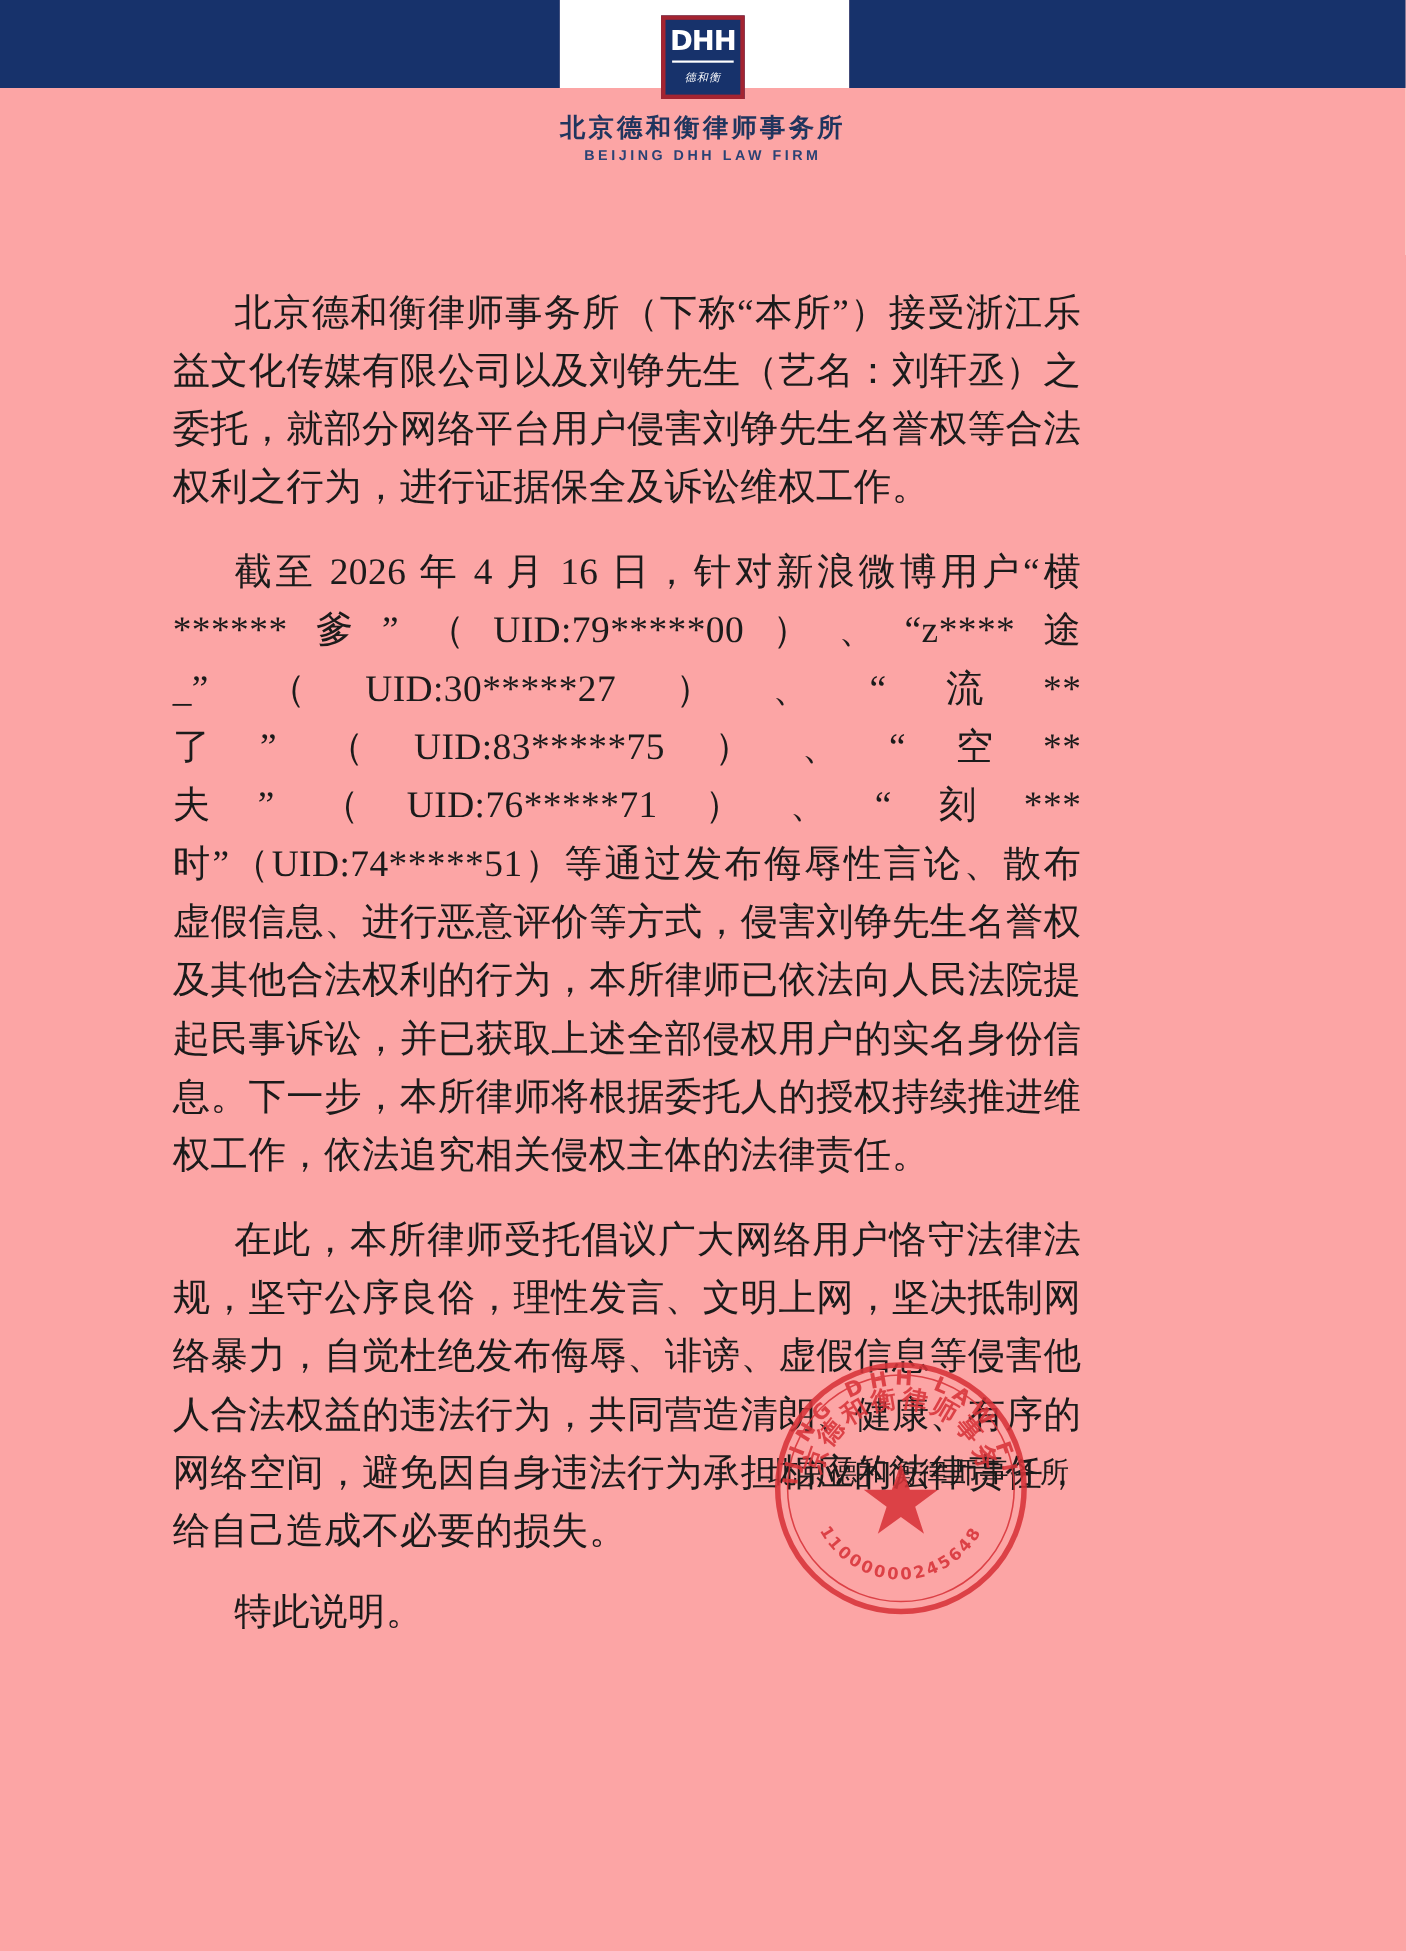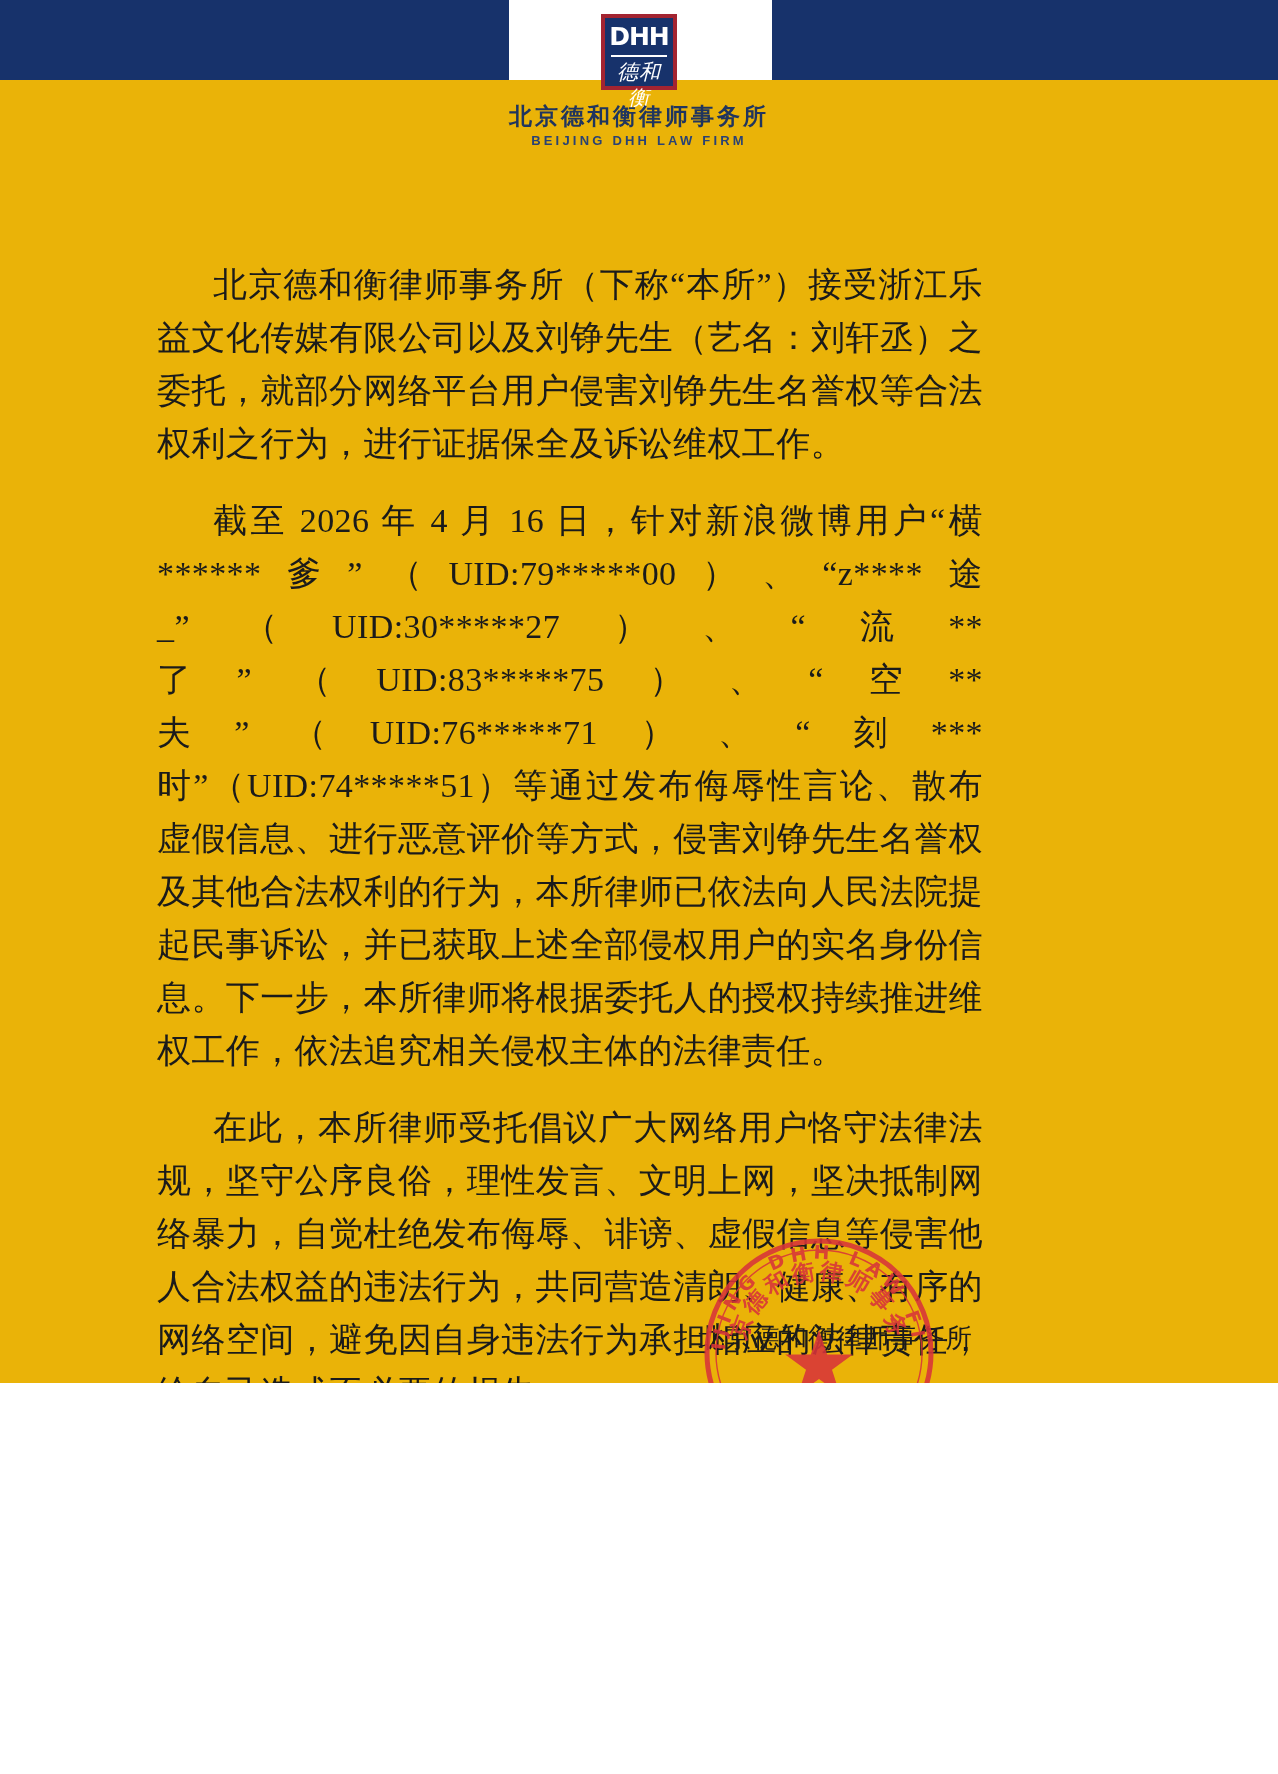--- a/index.html
+++ b/index.html
@@ -6,22 +6,22 @@
     margin: 0;
     padding: 0;
     background: #ffffff;
   }
   body {
     font-family: "Liberation Serif", "DejaVu Serif", serif;
   }
   .page {
     position: relative;
     width: 1278px;
-    height: 1383px;
-    background: #eab308;
+    height: 1774px;
+    background: #fca5a5;
     overflow: hidden;
   }
 
   
   .header-band {
     position: absolute;
     top: 0; left: 0;
     width: 1278px;
     height: 80px;
   }
@@ -72,21 +72,21 @@
   .logo-rule {
     height: 2px;
     background: #ffffff;
     margin: 1px 4px 2px 4px;
   }
   .logo-cn {
     height: 26px;
     line-height: 26px;
     color: #ffffff;
     font-family: "Liberation Serif", serif;
-    font-size: 21px;
+    font-size: 10px;
     letter-spacing: 1px;
     text-align: center;
     font-style: italic;
   }
 
   
   .firm-block {
     position: absolute;
     top: 103px;
     left: 0;

